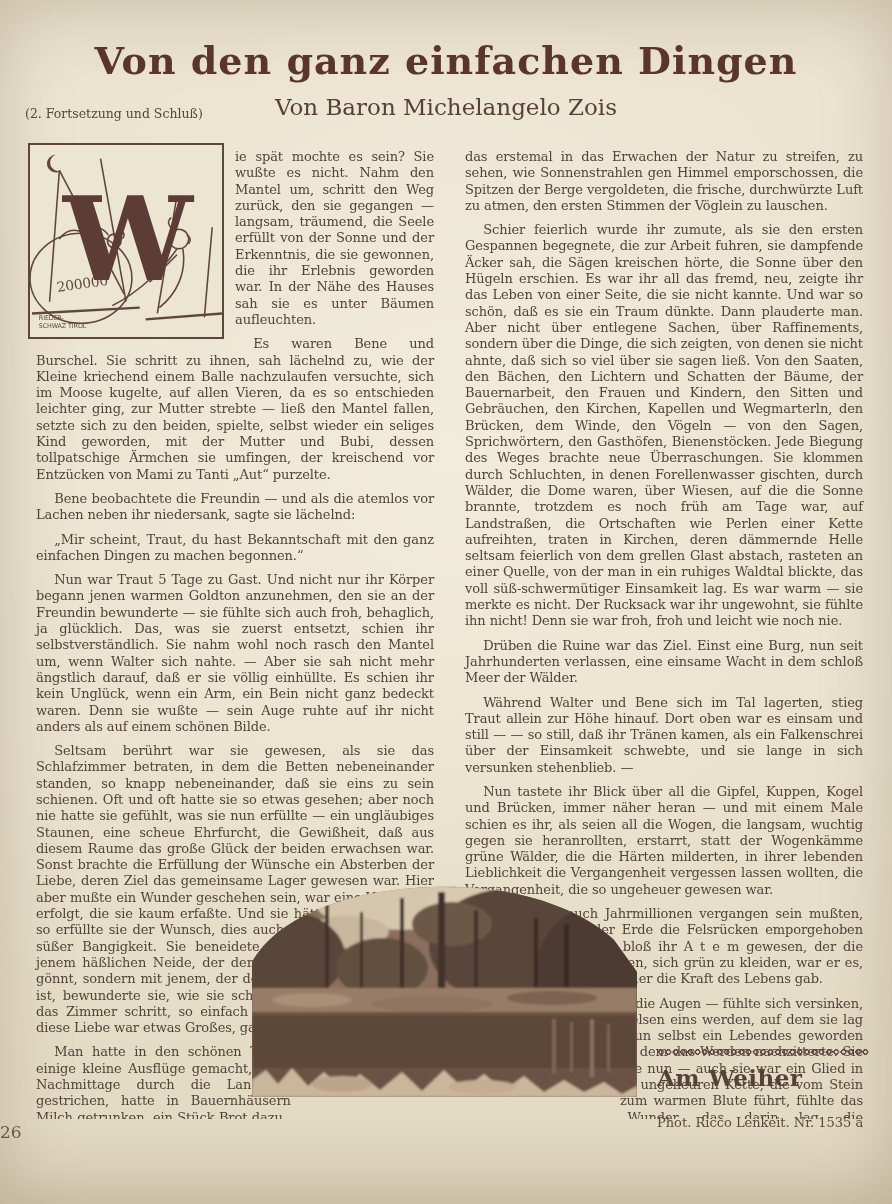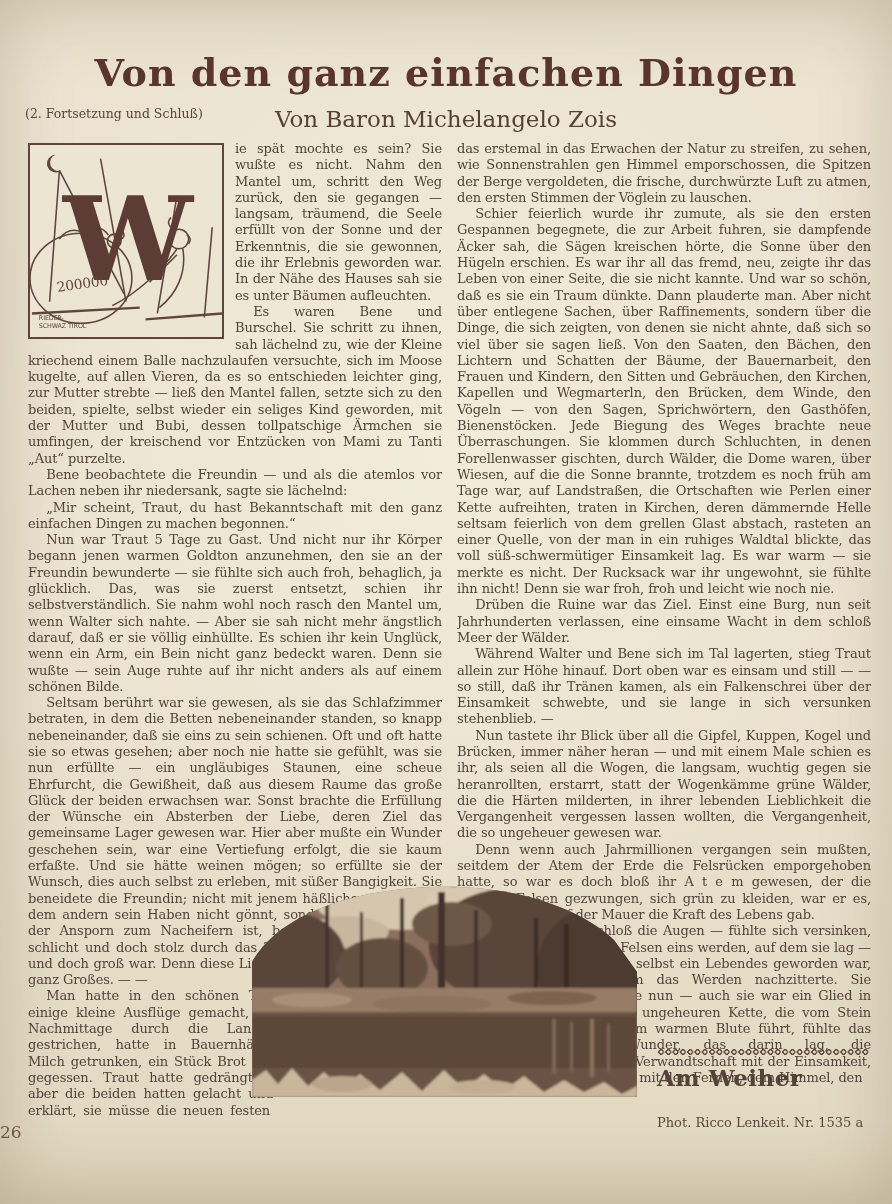--- a/index.html
+++ b/index.html
@@ -6,31 +6,31 @@
   .page{
     position:relative;width:892px;height:1204px;margin:0 auto;overflow:hidden;
     background:
       radial-gradient(circle at 50% 38%, rgba(255,252,240,.35) 0%, rgba(255,252,240,0) 55%),
       linear-gradient(180deg,#e7dfca 0%,#ece4d1 8%,#eae2ce 60%,#e3dac3 93%,#d9cfb6 100%);
     background-color:#e9e1cd;
     box-shadow:inset 0 0 70px rgba(110,90,60,.28);
     font-family:"DejaVu Serif", serif;
     color:#52423a;
   }
-  .hdr{position:absolute;left:0;top:12px;width:100%;text-align:center;}
+  .hdr{position:absolute;left:0;top:0;width:100%;text-align:center;}
   .title{
     margin:0;padding-top:40px;font-size:38px;line-height:1.1;font-weight:bold;
     color:#5a352e;letter-spacing:1px;
   }
   .byline{margin-top:12px;font-size:23px;color:#564037;}
   .contnote{position:absolute;left:25px;top:106px;font-size:12.5px;color:#564538;}
 
   .col{position:absolute;top:141px;overflow:hidden;text-align:justify;
        font-size:13px;line-height:16.3px;letter-spacing:-0.1px;}
-  .col p{margin:0;text-indent:1.4em;}
+  .col p{margin:8px;text-indent:1.4em;}
   .col p.noind{text-indent:0;}
   .col-left{left:28px;width:414px;height:978px;}
   .col-right{left:457px;width:414px;height:978px;}
 
   .init-ill{
     float:left;width:196px;height:196px;margin:2px 11px 4px 0;
     border:2px solid #5f463c;box-sizing:border-box;background:#ece5d2;
   }
   .init-ill svg{display:block;width:100%;height:100%;}
 

